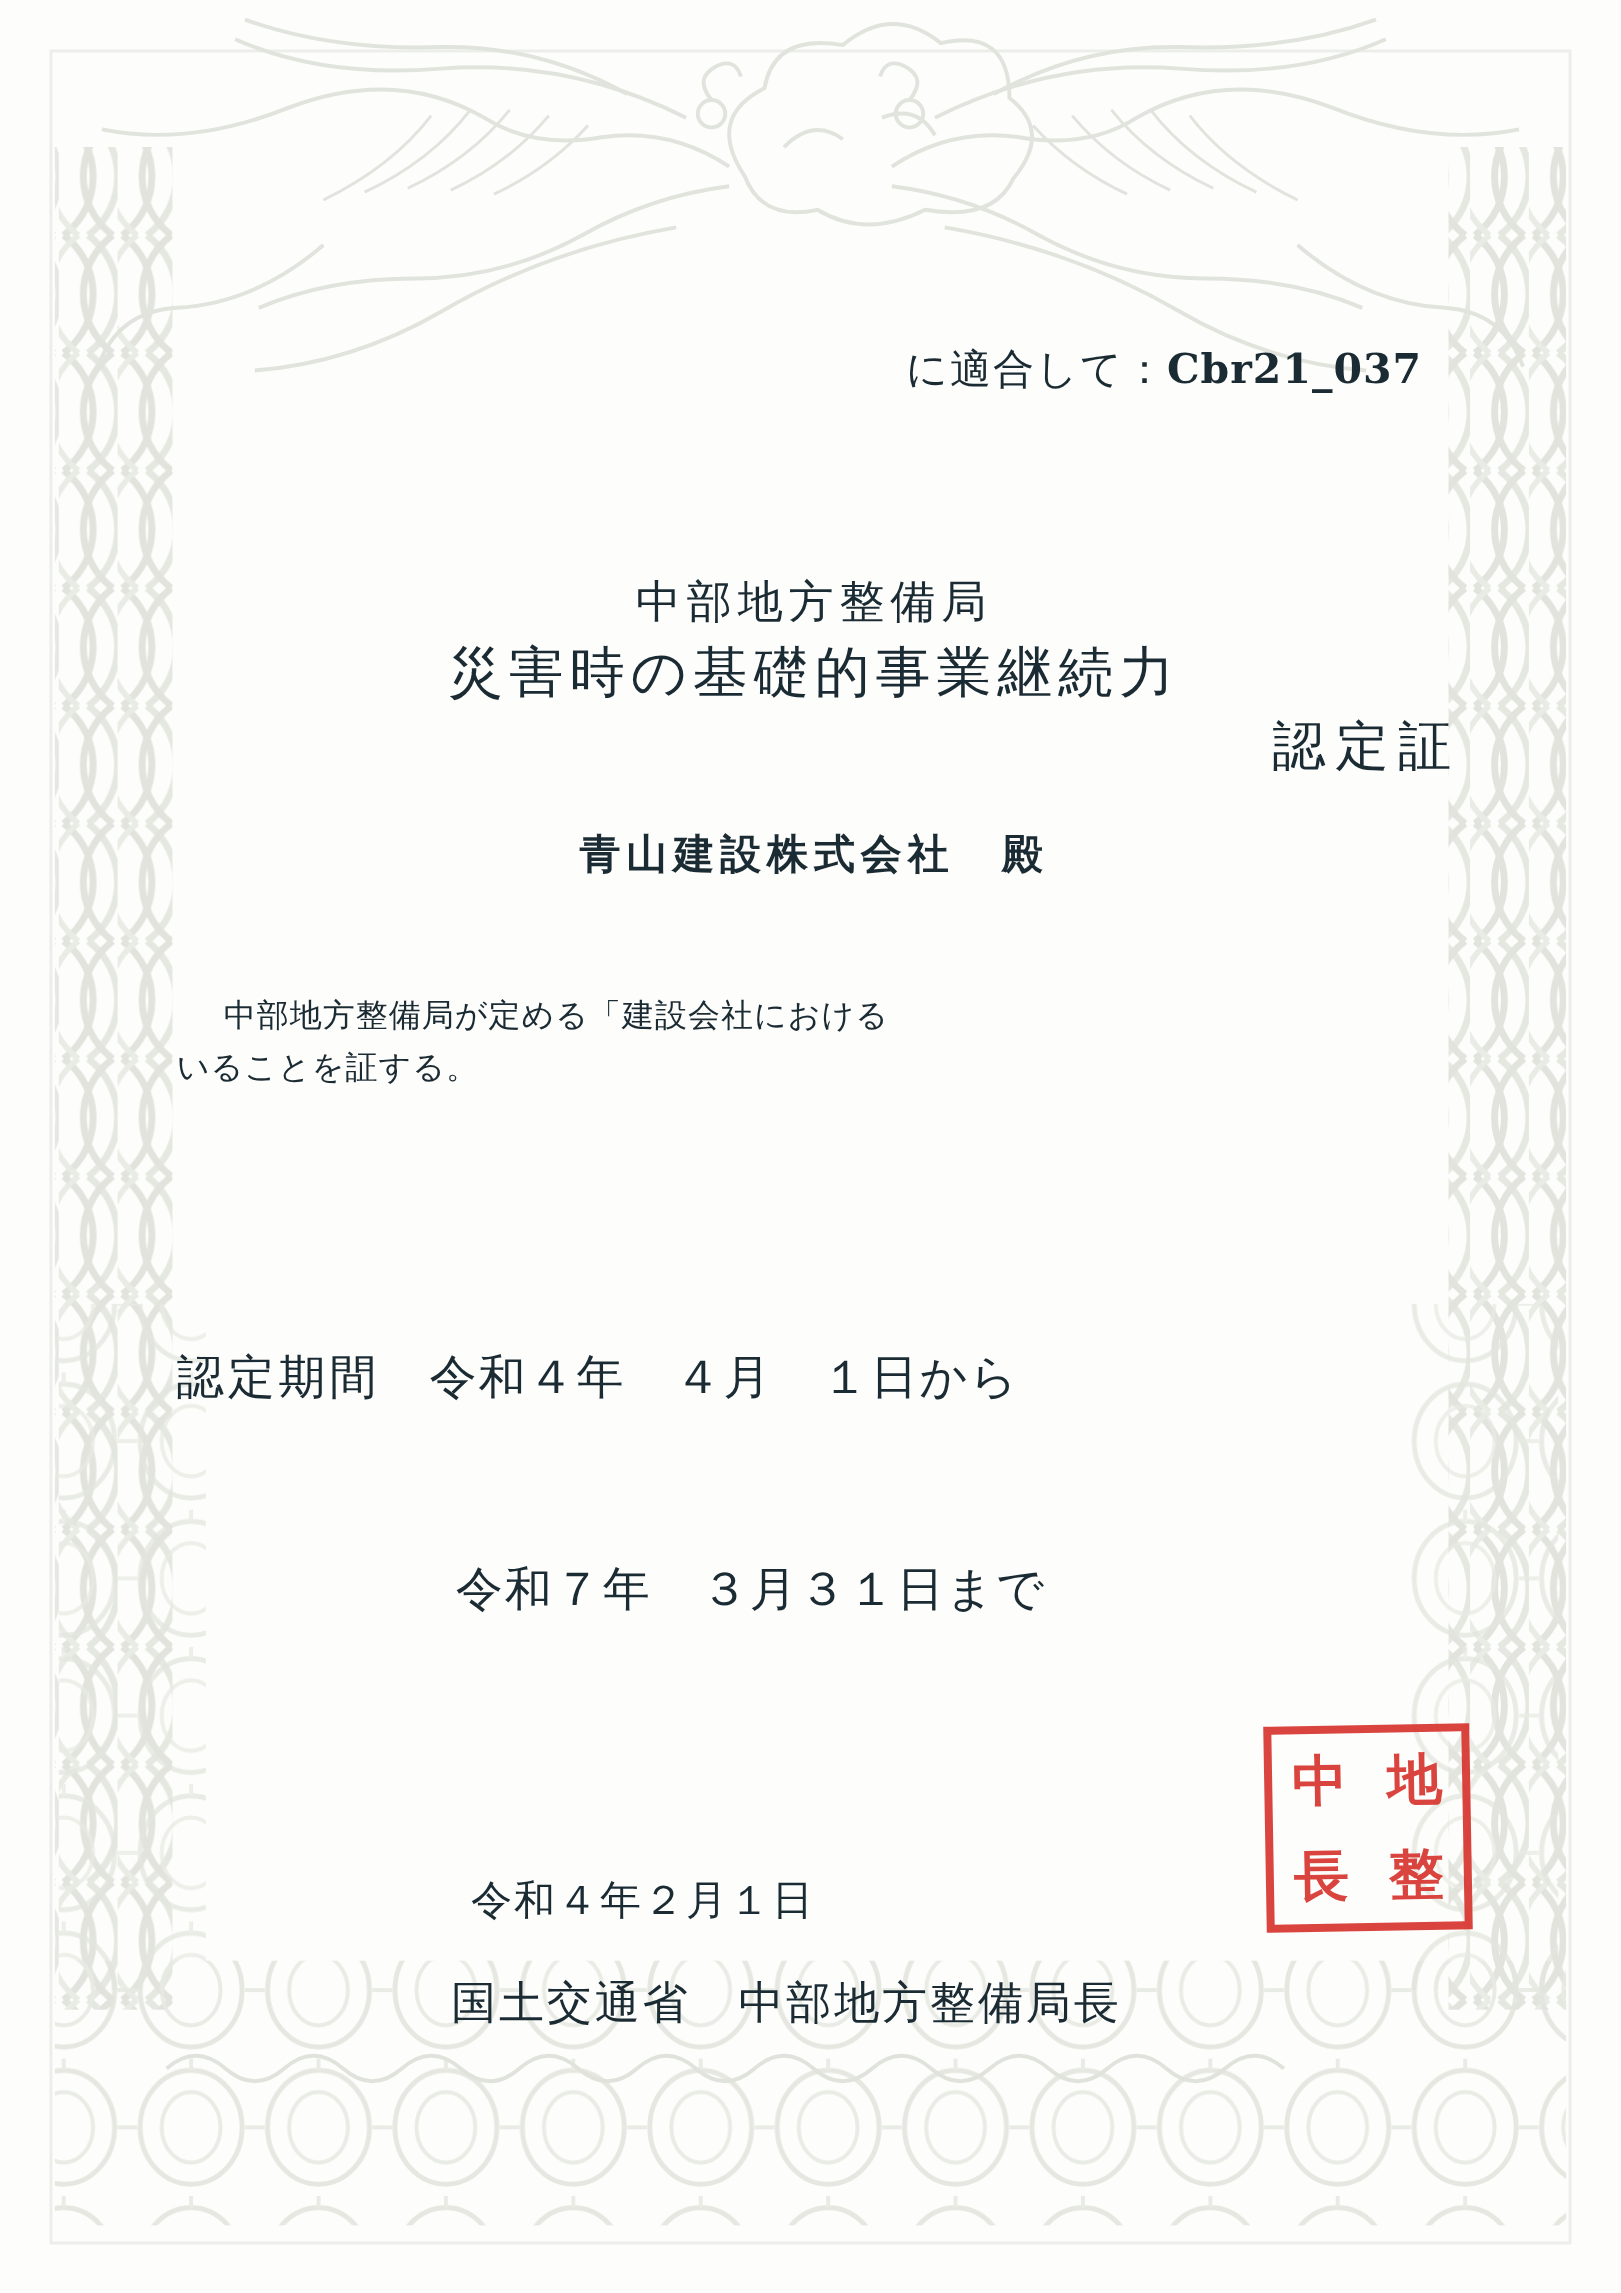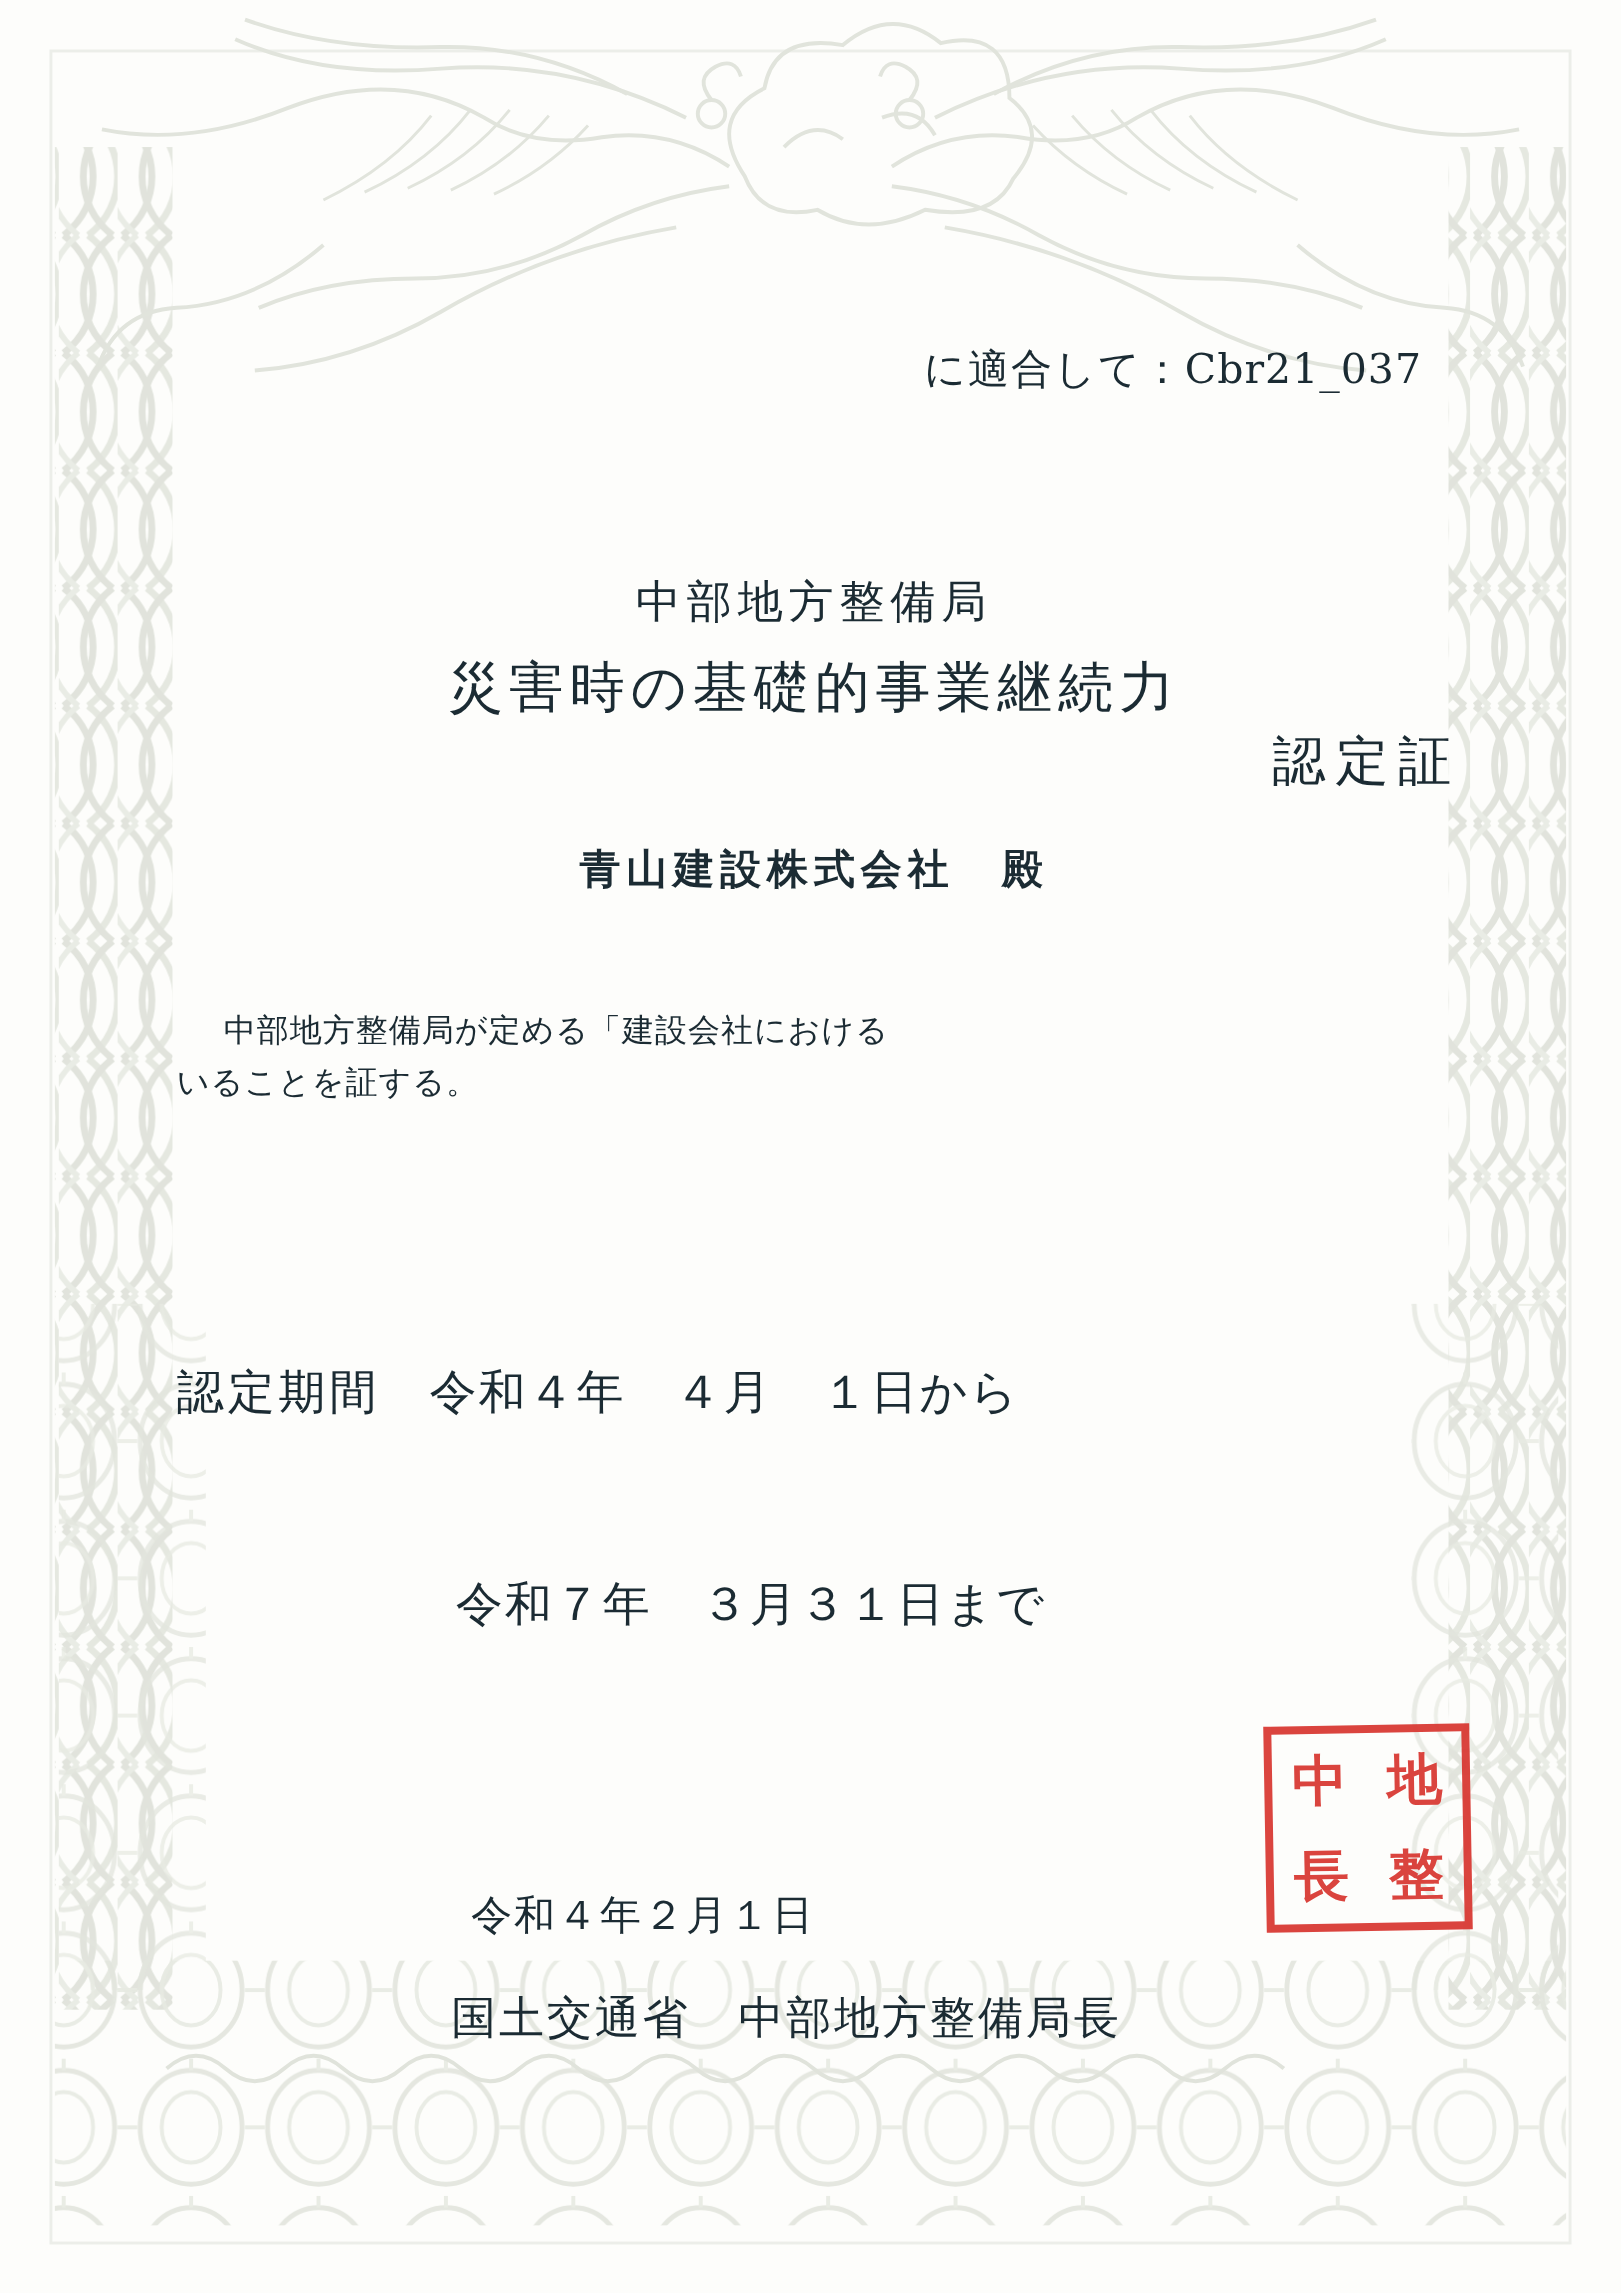--- a/index.html
+++ b/index.html
@@ -45,37 +45,38 @@
   .cert-number {
     text-align: right;
     padding-right: 39px;
     font-size: 41px;
     letter-spacing: 2px;
     white-space: pre;
   }
   .cert-number .num {
     font-family: "DejaVu Serif", "Liberation Serif", serif;
     letter-spacing: 1px;
+    font-weight: bold;
   }
 
   .title-block {
     margin-top: 127px;
     text-align: center;
   }
   .title-small {
     font-size: 45px;
     letter-spacing: 5.9px;
     line-height: 1.35;
     margin-top: 14px;
   }
   .title-main {
     font-size: 55px;
     letter-spacing: 5.9px;
     line-height: 1.4;
-    margin-top: 16px;
+    margin-top: 1px;
   }
   .title-kind {
     font-size: 53px;
     letter-spacing: 9.8px;
     text-align: right;
   }
 
   .recipient {
     text-align: center;
     font-size: 41px;

